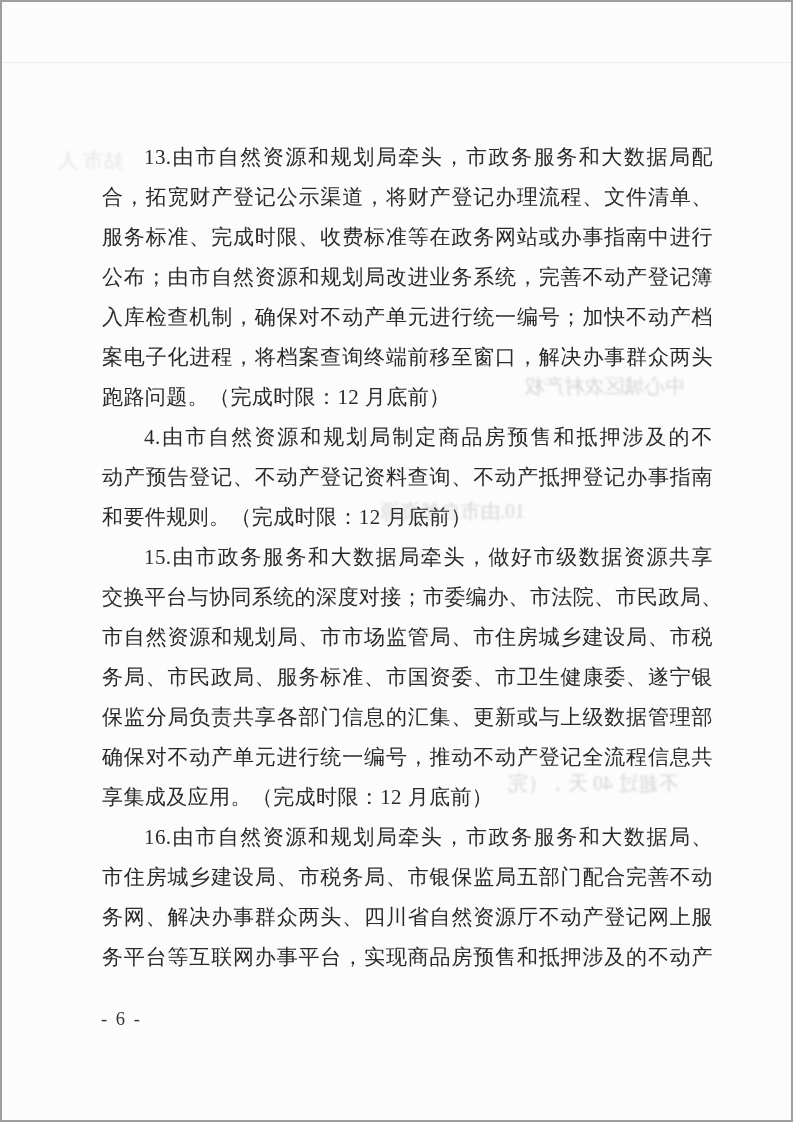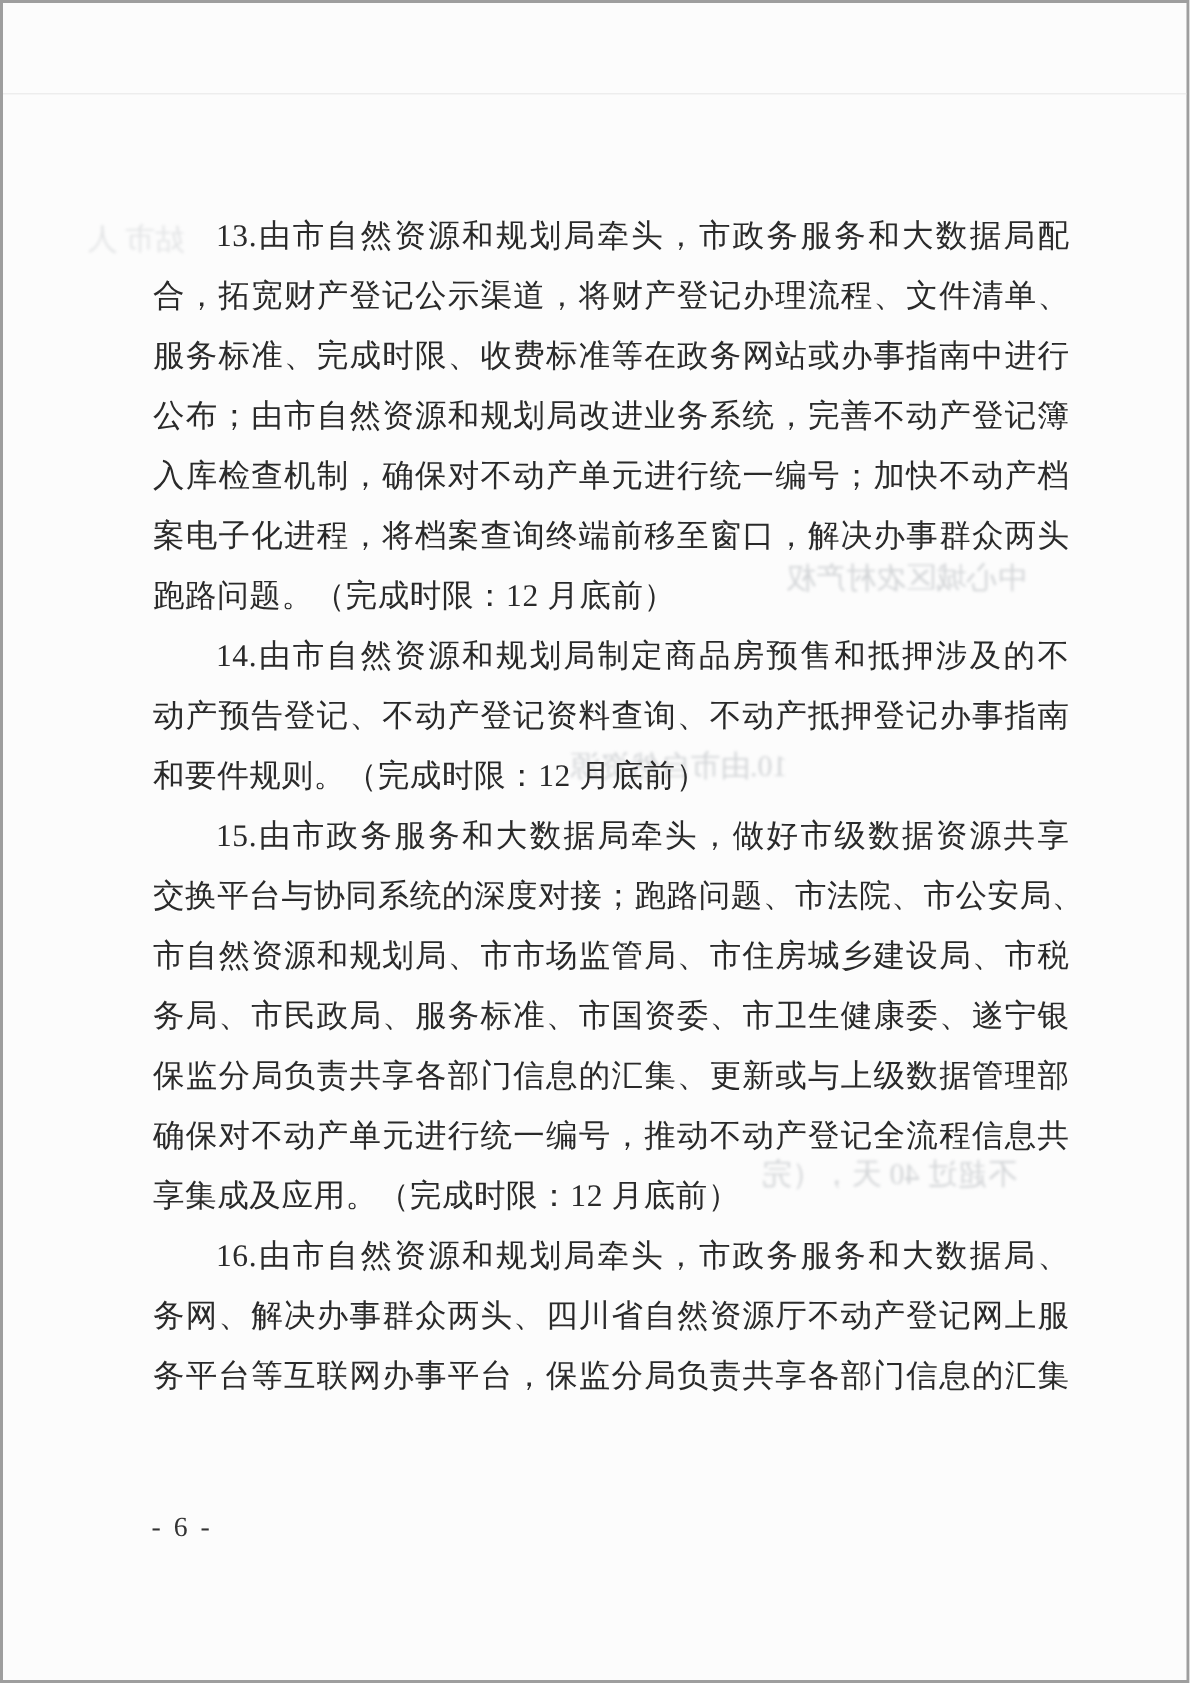--- a/index.html
+++ b/index.html
@@ -93,35 +93,36 @@
       <div class="para">
         <div class="line indent">13.由市自然资源和规划局牵头，市政务服务和大数据局配</div>
         <div class="line">合，拓宽财产登记公示渠道，将财产登记办理流程、文件清单、</div>
         <div class="line">服务标准、完成时限、收费标准等在政务网站或办事指南中进行</div>
         <div class="line">公布；由市自然资源和规划局改进业务系统，完善不动产登记簿</div>
         <div class="line">入库检查机制，确保对不动产单元进行统一编号；加快不动产档</div>
         <div class="line">案电子化进程，将档案查询终端前移至窗口，解决办事群众两头</div>
         <div class="line short">跑路问题。（完成时限：12 月底前）</div>
       </div>
       <div class="para">
-        <div class="line indent">14.由市自然资源和规划局制定商品房预售和抵押涉及的不</div>
+        <div class="line indent">4.由市自然资源和规划局制定商品房预售和抵押涉及的不</div>
         <div class="line">动产预告登记、不动产登记资料查询、不动产抵押登记办事指南</div>
         <div class="line short">和要件规则。（完成时限：12 月底前）</div>
       </div>
       <div class="para">
         <div class="line indent">15.由市政务服务和大数据局牵头，做好市级数据资源共享</div>
-        <div class="line">交换平台与协同系统的深度对接；跑路问题、市法院、市公安局、</div>
+        <div class="line">交换平台与协同系统的深度对接；市委编办、市法院、市民政局、</div>
         <div class="line">市自然资源和规划局、市市场监管局、市住房城乡建设局、市税</div>
         <div class="line">务局、市民政局、服务标准、市国资委、市卫生健康委、遂宁银</div>
         <div class="line">保监分局负责共享各部门信息的汇集、更新或与上级数据管理部</div>
         <div class="line">确保对不动产单元进行统一编号，推动不动产登记全流程信息共</div>
         <div class="line short">享集成及应用。（完成时限：12 月底前）</div>
       </div>
       <div class="para">
         <div class="line indent">16.由市自然资源和规划局牵头，市政务服务和大数据局、</div>
+        <div class="line">市住房城乡建设局、市税务局、市银保监局五部门配合完善不动</div>
         <div class="line">务网、解决办事群众两头、四川省自然资源厅不动产登记网上服</div>
-        <div class="line">务平台等互联网办事平台，保监分局负责共享各部门信息的汇集</div>
+        <div class="line">务平台等互联网办事平台，实现商品房预售和抵押涉及的不动产</div>
       </div>
     </div>
 
   <div class="page-number">- 6 -</div>
 
 </div>
 
 </body></html>

